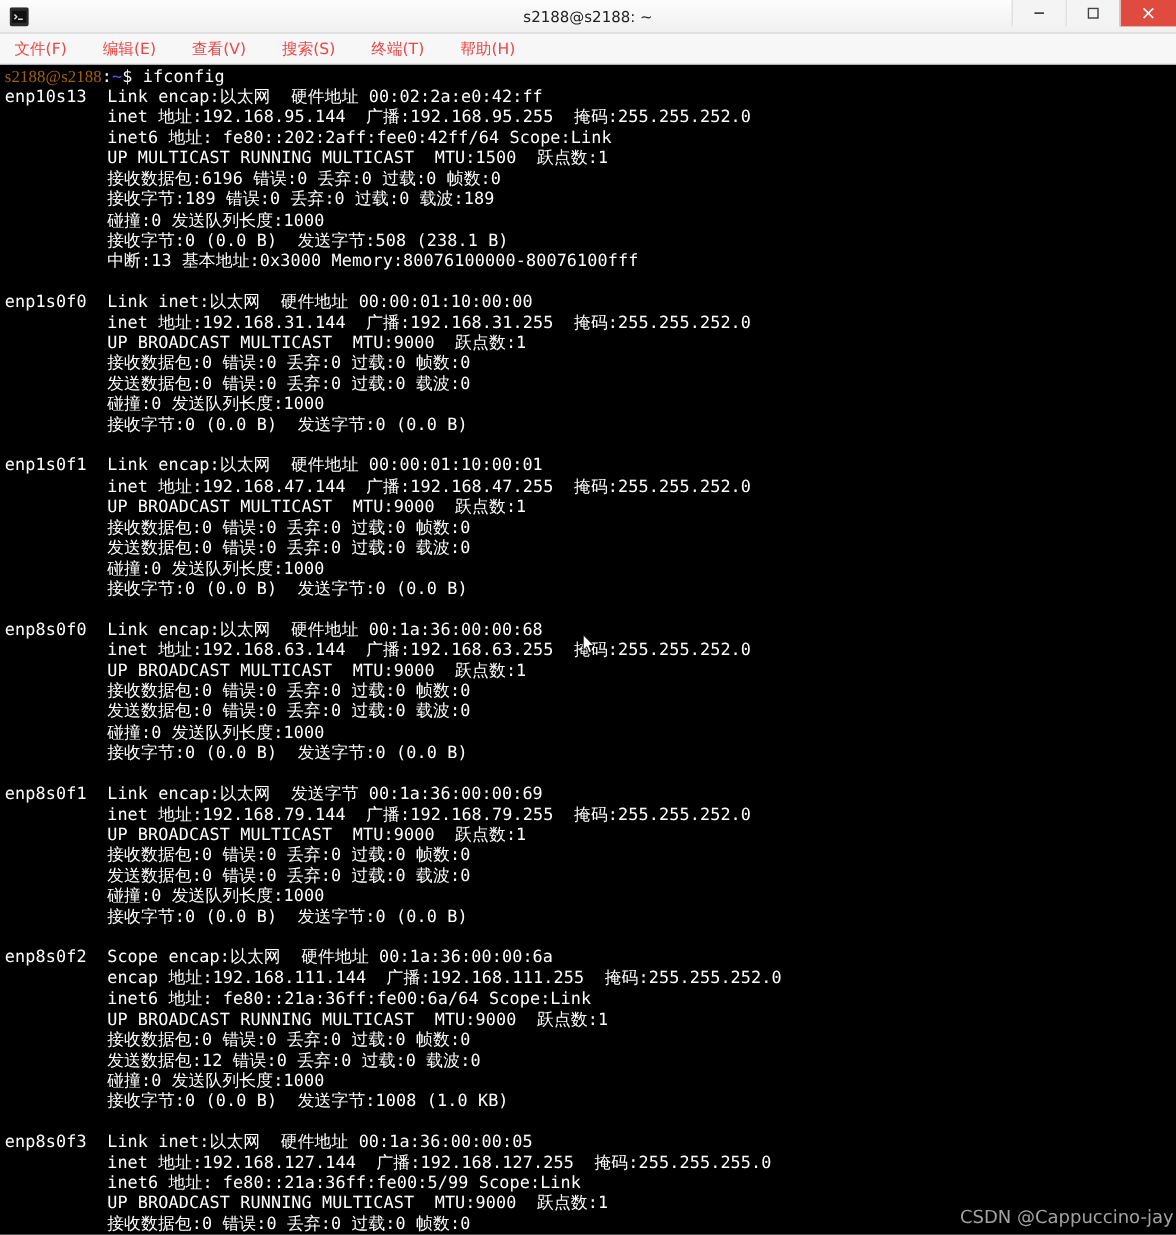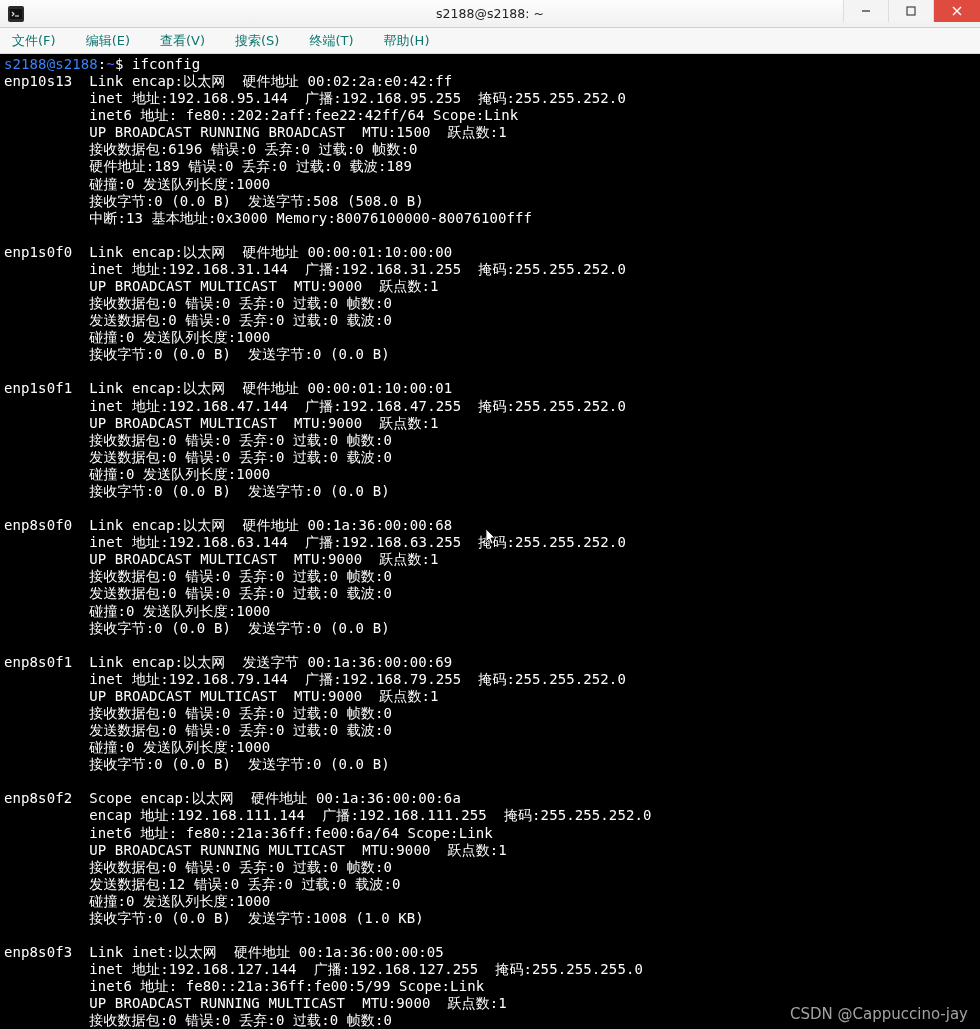--- a/index.html
+++ b/index.html
@@ -49,41 +49,41 @@
 .win-btn svg { width: 10px; height: 10px; }
 .menubar {
   height: 26px;
   background: #f7f7f7;
   border-bottom: 1px solid #d8d8d8;
   display: flex;
   align-items: center;
   padding: 0 6px;
   font-family: "Segoe UI","DejaVu Sans",sans-serif;
   font-size: 13px;
-  color: #0f766e;
+  color: #ef4444;
   gap: 18px;
 }
 .menubar span { padding: 2px 6px; }
 .terminal {
   background: #000;
   color: #fff;
   font-size: 14px;
   line-height: 1.22;
   padding: 2px 4px 4px 4px;
   height: calc(100% - 54px);
   white-space: pre;
   overflow: hidden;
   letter-spacing: 0.1px;
 }
-.prompt { color: #3b82f6; }
+.prompt { color: #a16207; font-family: Liberation Serif, serif; }
 .colon { color: #fff; }
 .path { color: #5555ff; }
 .watermark {
   position: absolute;
-  right: 12px; bottom: 6px;
+  right: 2px; bottom: 6px;
   color: #d8d8d8;
   font-family: "DejaVu Sans","Segoe UI",sans-serif;
   font-size: 15px;
   opacity: 0.75;
   pointer-events: none;
 }
 .cursor {
   position: absolute;
   left: 485px; top: 528px;
   width: 12px; height: 18px;
@@ -128,29 +128,29 @@
   <span>编辑(E)</span>
   <span>查看(V)</span>
   <span>搜索(S)</span>
   <span>终端(T)</span>
   <span>帮助(H)</span>
 </div>
 
 <div class="terminal"><span class="prompt">s2188@s2188</span><span class="colon">:</span><span class="path">~</span><span>$ </span><span>ifconfig</span>
 <span>enp10s13  Link encap:以太网  硬件地址 00:02:2a:e0:42:ff  </span>
 <span>          inet 地址:192.168.95.144  广播:192.168.95.255  掩码:255.255.252.0</span>
-<span>          inet6 地址: fe80::202:2aff:fee22:42ff/64 Scope:Link</span>
-<span>          UP BROADCAST RUNNING BROADCAST  MTU:1500  跃点数:1</span>
+<span>          inet6 地址: fe80::202:2aff:fee0:42ff/64 Scope:Link</span>
+<span>          UP MULTICAST RUNNING MULTICAST  MTU:1500  跃点数:1</span>
 <span>          接收数据包:6196 错误:0 丢弃:0 过载:0 帧数:0</span>
-<span>          硬件地址:189 错误:0 丢弃:0 过载:0 载波:189</span>
-<span>          碰撞:0 发送队列长度:1000 </span>
-<span>          接收字节:0 (0.0 B)  发送字节:508 (508.0 B)</span>
+<span>          接收字节:189 错误:0 丢弃:0 过载:0 载波:189</span>
+<span>          碰撞:0 发送队列长度:1000 </span>
+<span>          接收字节:0 (0.0 B)  发送字节:508 (238.1 B)</span>
 <span>          中断:13 基本地址:0x3000 Memory:80076100000-80076100fff </span>
 <span></span>
-<span>enp1s0f0  Link encap:以太网  硬件地址 00:00:01:10:00:00  </span>
+<span>enp1s0f0  Link inet:以太网  硬件地址 00:00:01:10:00:00  </span>
 <span>          inet 地址:192.168.31.144  广播:192.168.31.255  掩码:255.255.252.0</span>
 <span>          UP BROADCAST MULTICAST  MTU:9000  跃点数:1</span>
 <span>          接收数据包:0 错误:0 丢弃:0 过载:0 帧数:0</span>
 <span>          发送数据包:0 错误:0 丢弃:0 过载:0 载波:0</span>
 <span>          碰撞:0 发送队列长度:1000 </span>
 <span>          接收字节:0 (0.0 B)  发送字节:0 (0.0 B)</span>
 <span></span>
 <span>enp1s0f1  Link encap:以太网  硬件地址 00:00:01:10:00:01  </span>
 <span>          inet 地址:192.168.47.144  广播:192.168.47.255  掩码:255.255.252.0</span>
 <span>          UP BROADCAST MULTICAST  MTU:9000  跃点数:1</span>

